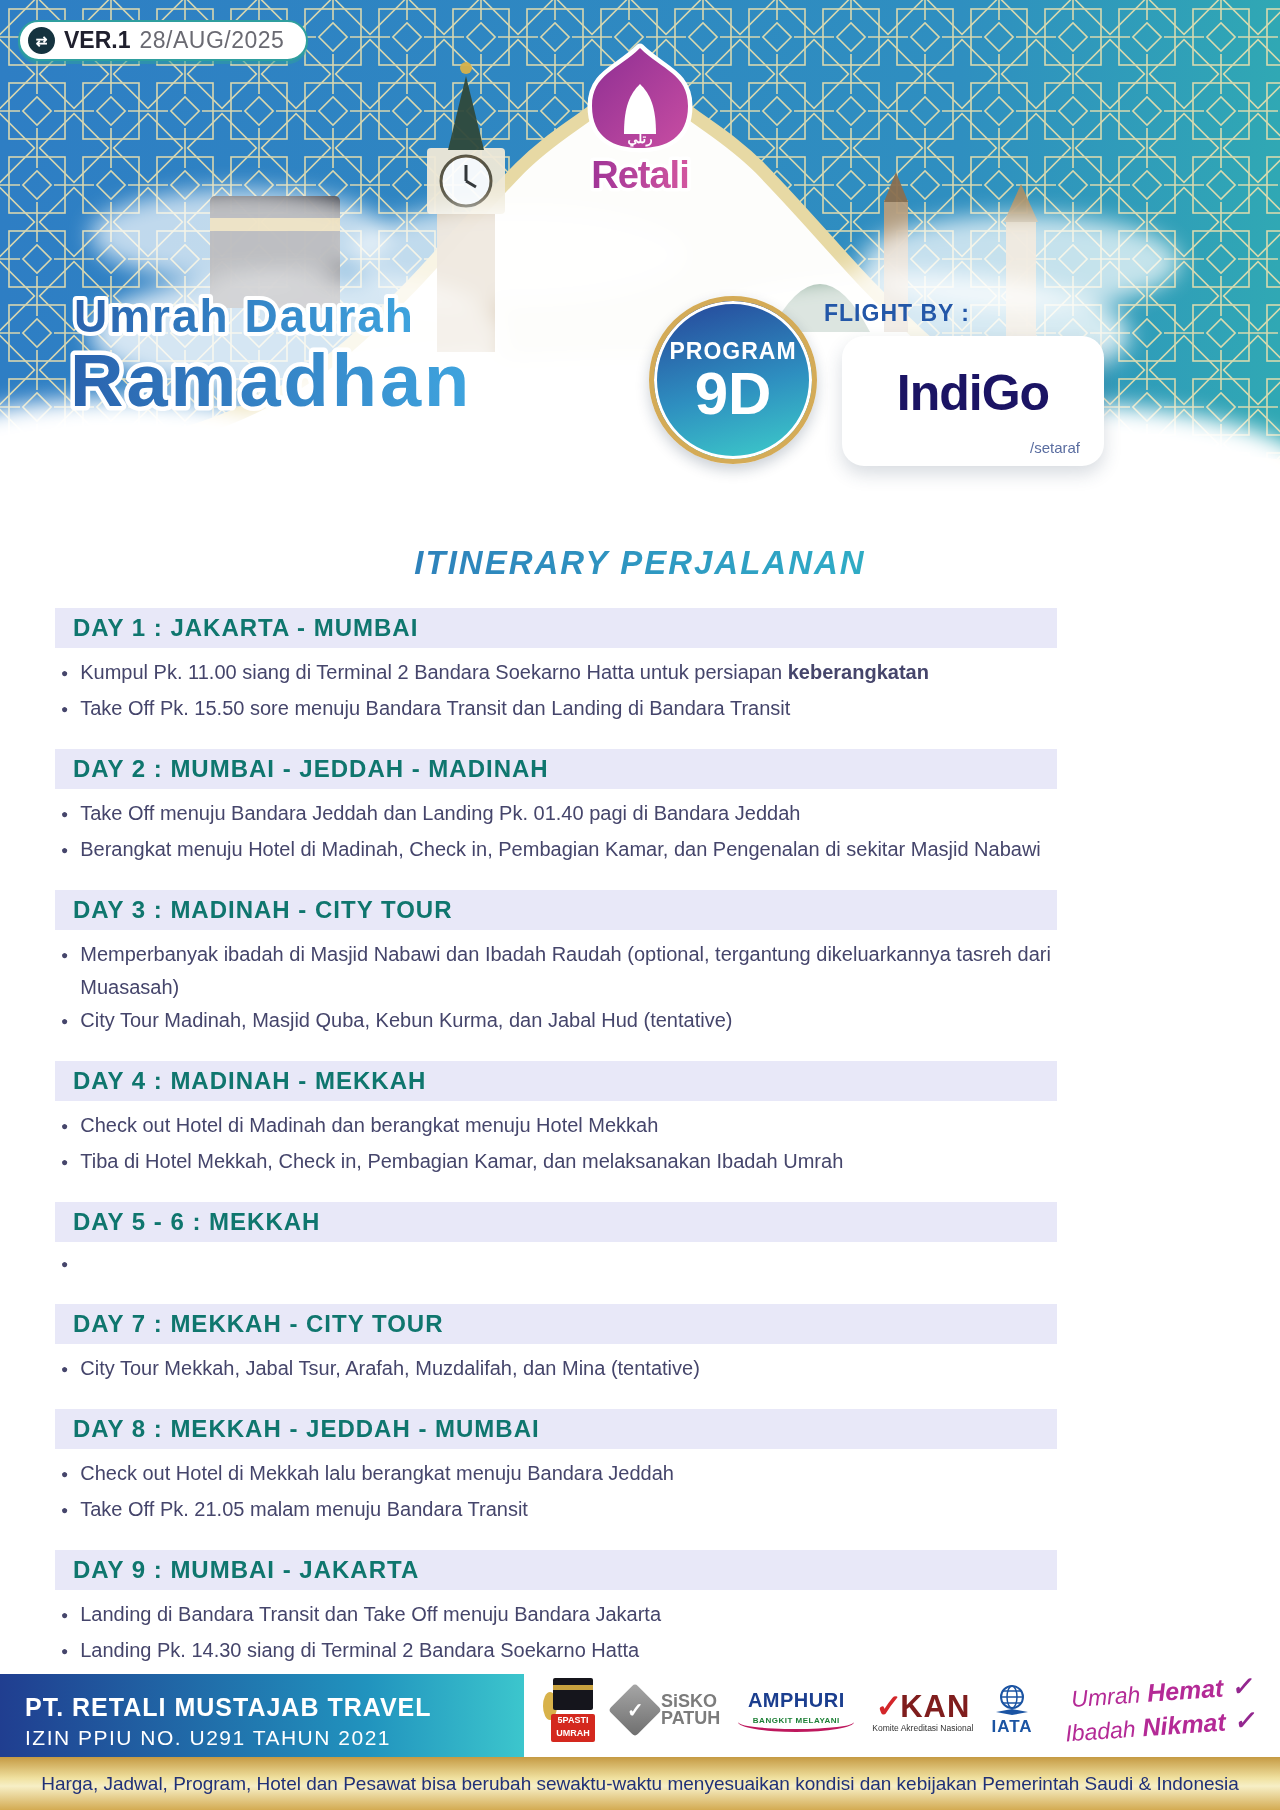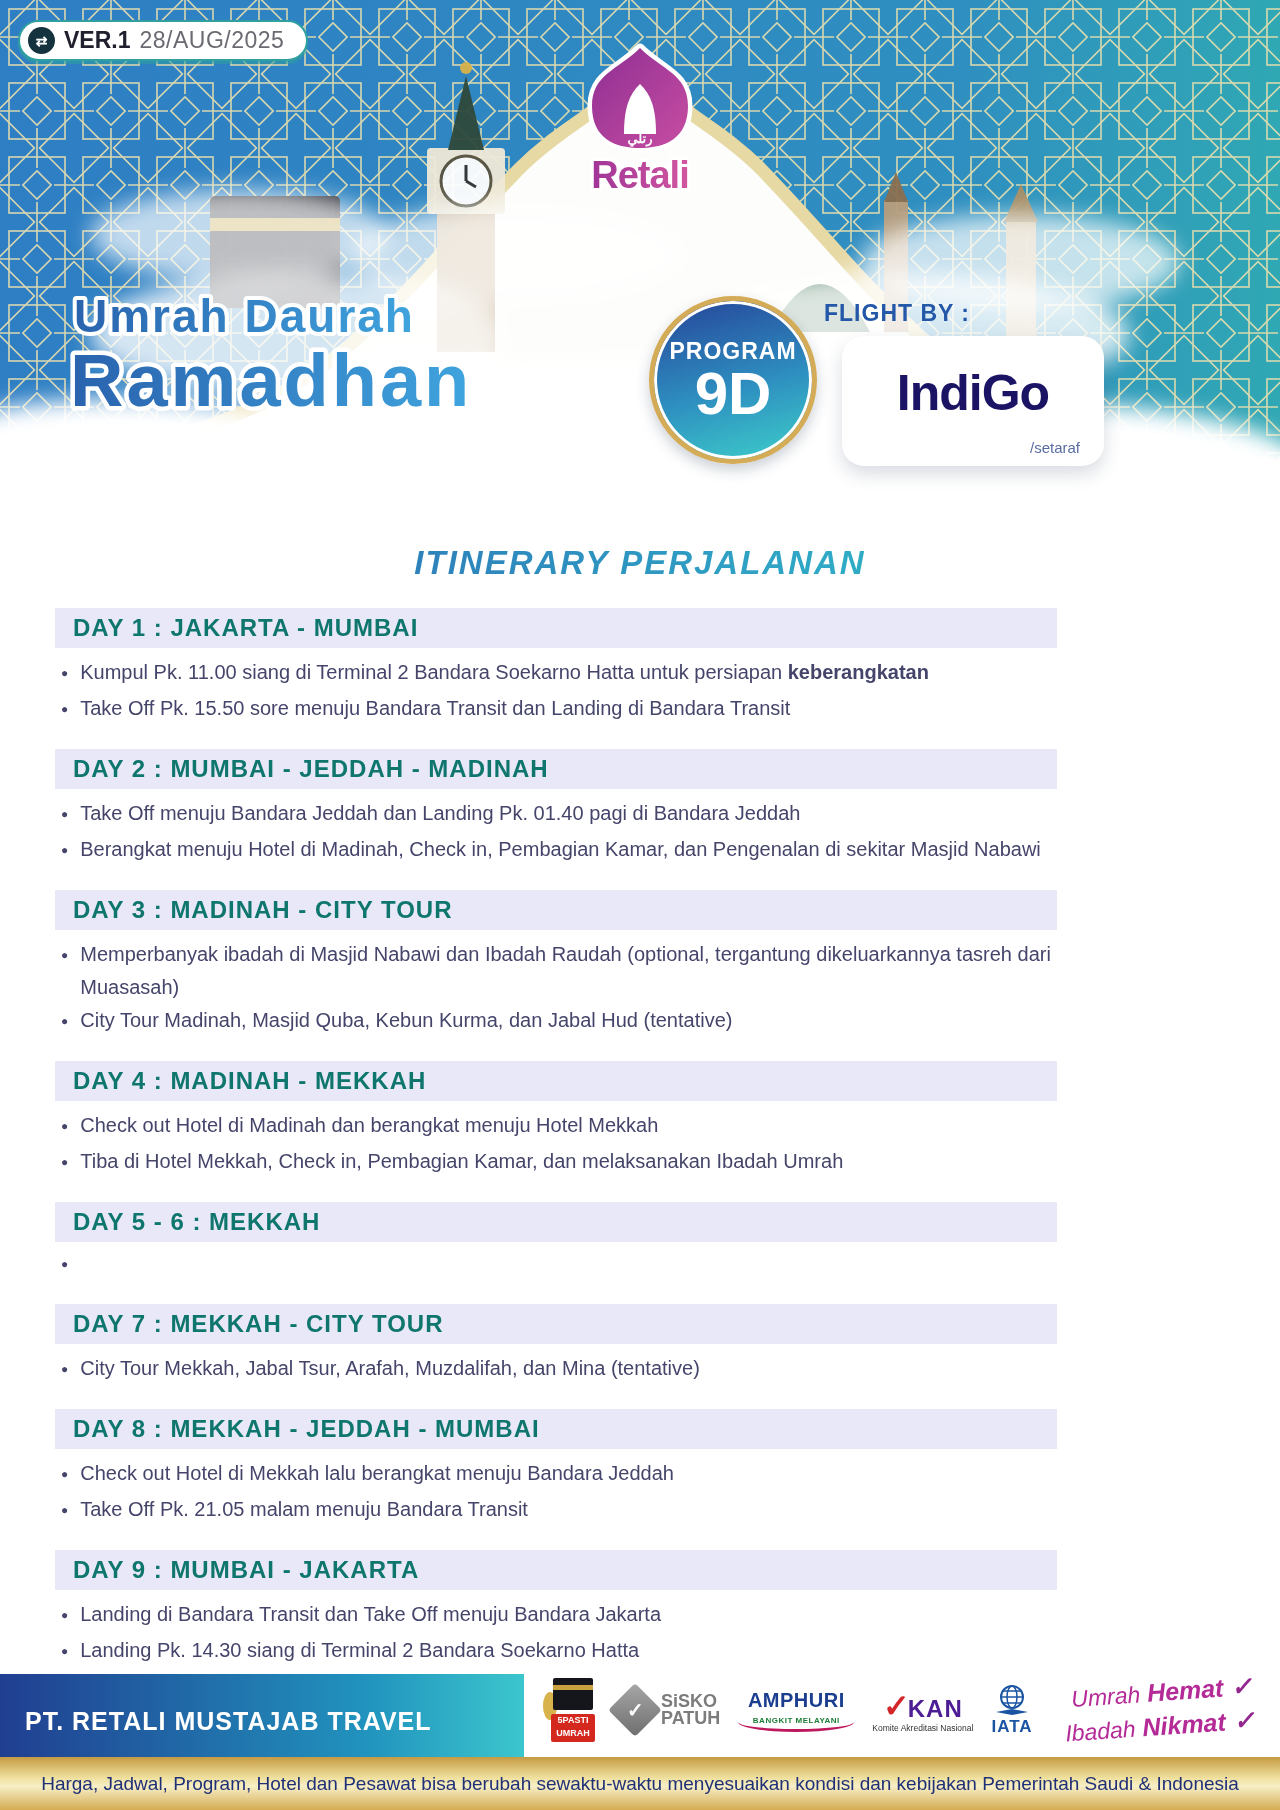--- a/index.html
+++ b/index.html
@@ -75,21 +75,21 @@
   .sisko-diamond span{transform:rotate(-45deg);color:#fff;font-size:20px;font-weight:bold;}
   .sisko-text{color:#7c7c7c;font-weight:bold;font-size:18px;line-height:.95;}
   .logo-amphuri{display:flex;flex-direction:column;align-items:center;}
   .amphuri-name{font-size:20px;font-weight:bold;color:#1b3e8f;letter-spacing:.5px;}
   .amphuri-swoosh{width:116px;height:17px;border-bottom:3px solid #be185d;border-radius:0 0 55% 55%;
     display:flex;align-items:center;justify-content:center;}
   .amphuri-tagline{font-size:8px;font-weight:bold;color:#1c7f35;letter-spacing:.5px;}
   .logo-kan{display:flex;flex-direction:column;align-items:center;}
   .kan-row{display:flex;align-items:baseline;}
   .kan-check{font-size:32px;font-weight:bold;color:#d3262a;margin-right:-2px;}
-  .kan-name{font-size:24px;font-weight:bold;color:#4c1d95;letter-spacing:1px;}
+  .kan-name{font-size:31px;font-weight:bold;color:#7f1d1d;letter-spacing:1px;}
   .kan-sub{font-size:8.5px;color:#333;margin-top:-2px;}
   .logo-iata{display:flex;flex-direction:column;align-items:center;}
   .iata-name{font-size:17px;font-weight:bold;color:#1b54a3;letter-spacing:1px;margin-top:-1px;}
 
   .tagline{position:absolute;right:26px;top:14px;transform:rotate(-4deg);color:#b42a96;font-style:italic;}
   .tagline-row{text-align:right;line-height:30px;}
   .tag-a{font-size:23px;}
   .tag-b{font-size:25px;font-weight:bold;margin-left:7px;}
   .tag-check{font-size:25px;font-weight:bold;color:#93278f;margin-left:8px;display:inline-block;}
 
@@ -302,20 +302,21 @@
         <div class="day-item">
           <span class="bullet">●</span>
           <span class="item-text">Berkumpul di depan Terminal untuk Briefing, pengumpulan Boarding pass, dan Pembagian Air Zamzam</span>
         </div>
       </section>
     </div>
 
   <div class="footer">
     <div class="company">
       <div class="company-name">PT. RETALI MUSTAJAB TRAVEL</div>
+      <div class="company-license">IZIN PPIU NO. U291 TAHUN 2021</div>
     </div>
 
     <div class="logos">
       <div class="logo-5pasti">
         <div class="l5-hand"></div>
         <div class="l5-kaaba"></div>
         <div class="l5-band"></div>
         <div class="l5-box">
           <div>5PASTI</div>
           <div>UMRAH</div>

